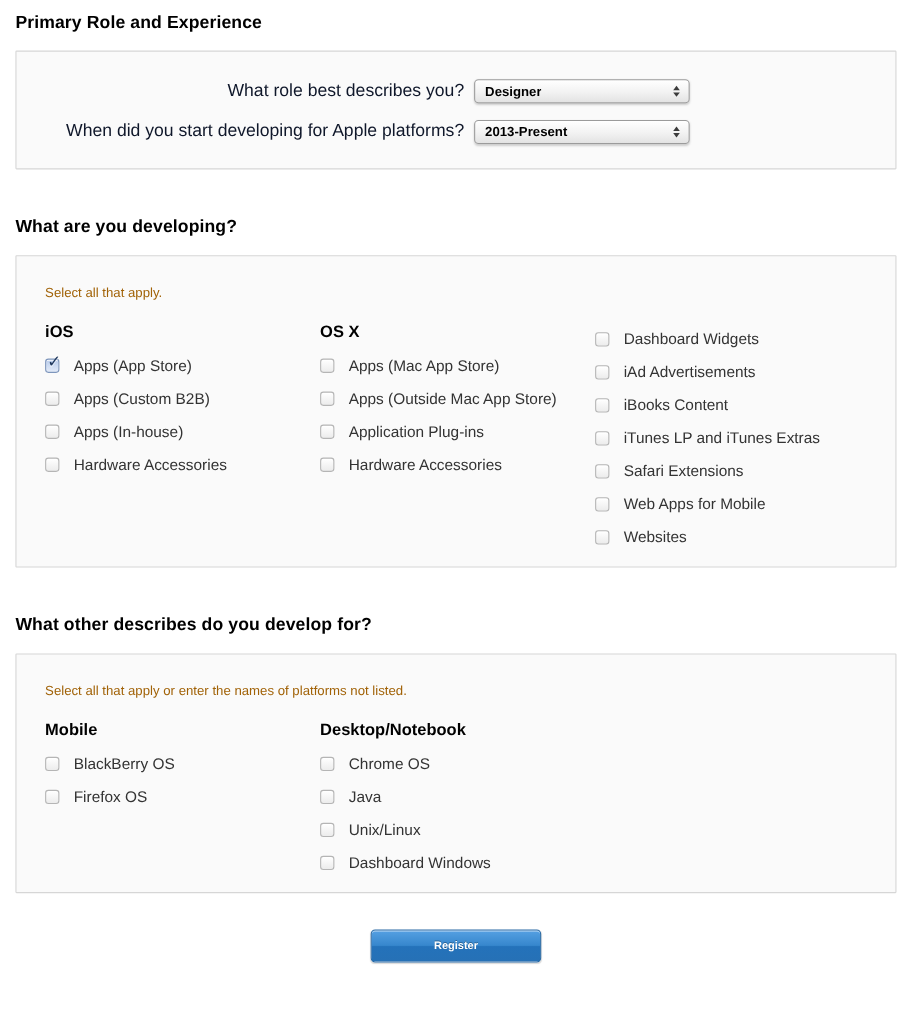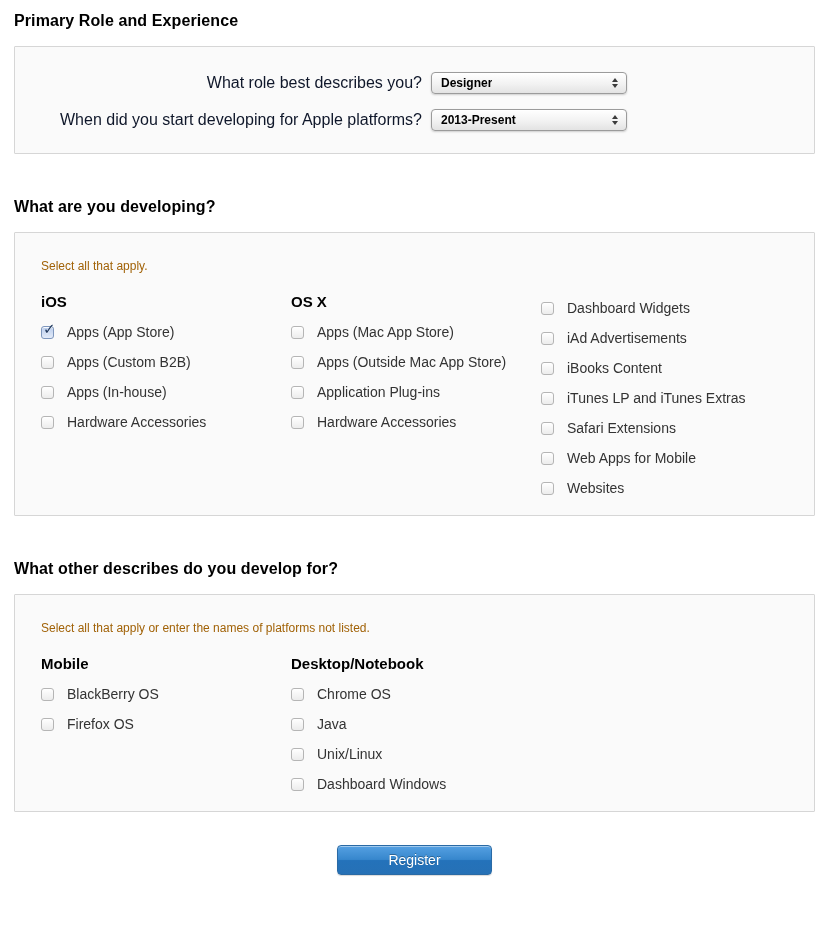--- a/index.html
+++ b/index.html
@@ -142,22 +142,22 @@
   .button-row { text-align: center; margin-top: 33px; }
   .register-btn {
     width: 155px;
     height: 30px;
     border: 1px solid #2a6aa5;
     border-radius: 4px;
     background: linear-gradient(180deg, #55a0e2 0%, #3787cd 48%, #2472ba 52%, #2671b6 100%);
     box-shadow: inset 0 1px 0 rgba(255,255,255,0.45), 0 1px 1px rgba(0,0,0,0.15);
     color: #ffffff;
     font-family: "Liberation Sans", "DejaVu Sans", sans-serif;
-    font-size: 14px;
-    font-weight: normal;
+    font-size: 10px;
+    font-weight: bold;
     text-shadow: 0 -1px 0 rgba(0,0,0,0.3);
     cursor: pointer;
   }
 </style>
 </head>
 <body>
 
 <div class="page">
 
   <h2 class="section-heading">Primary Role and Experience</h2>

